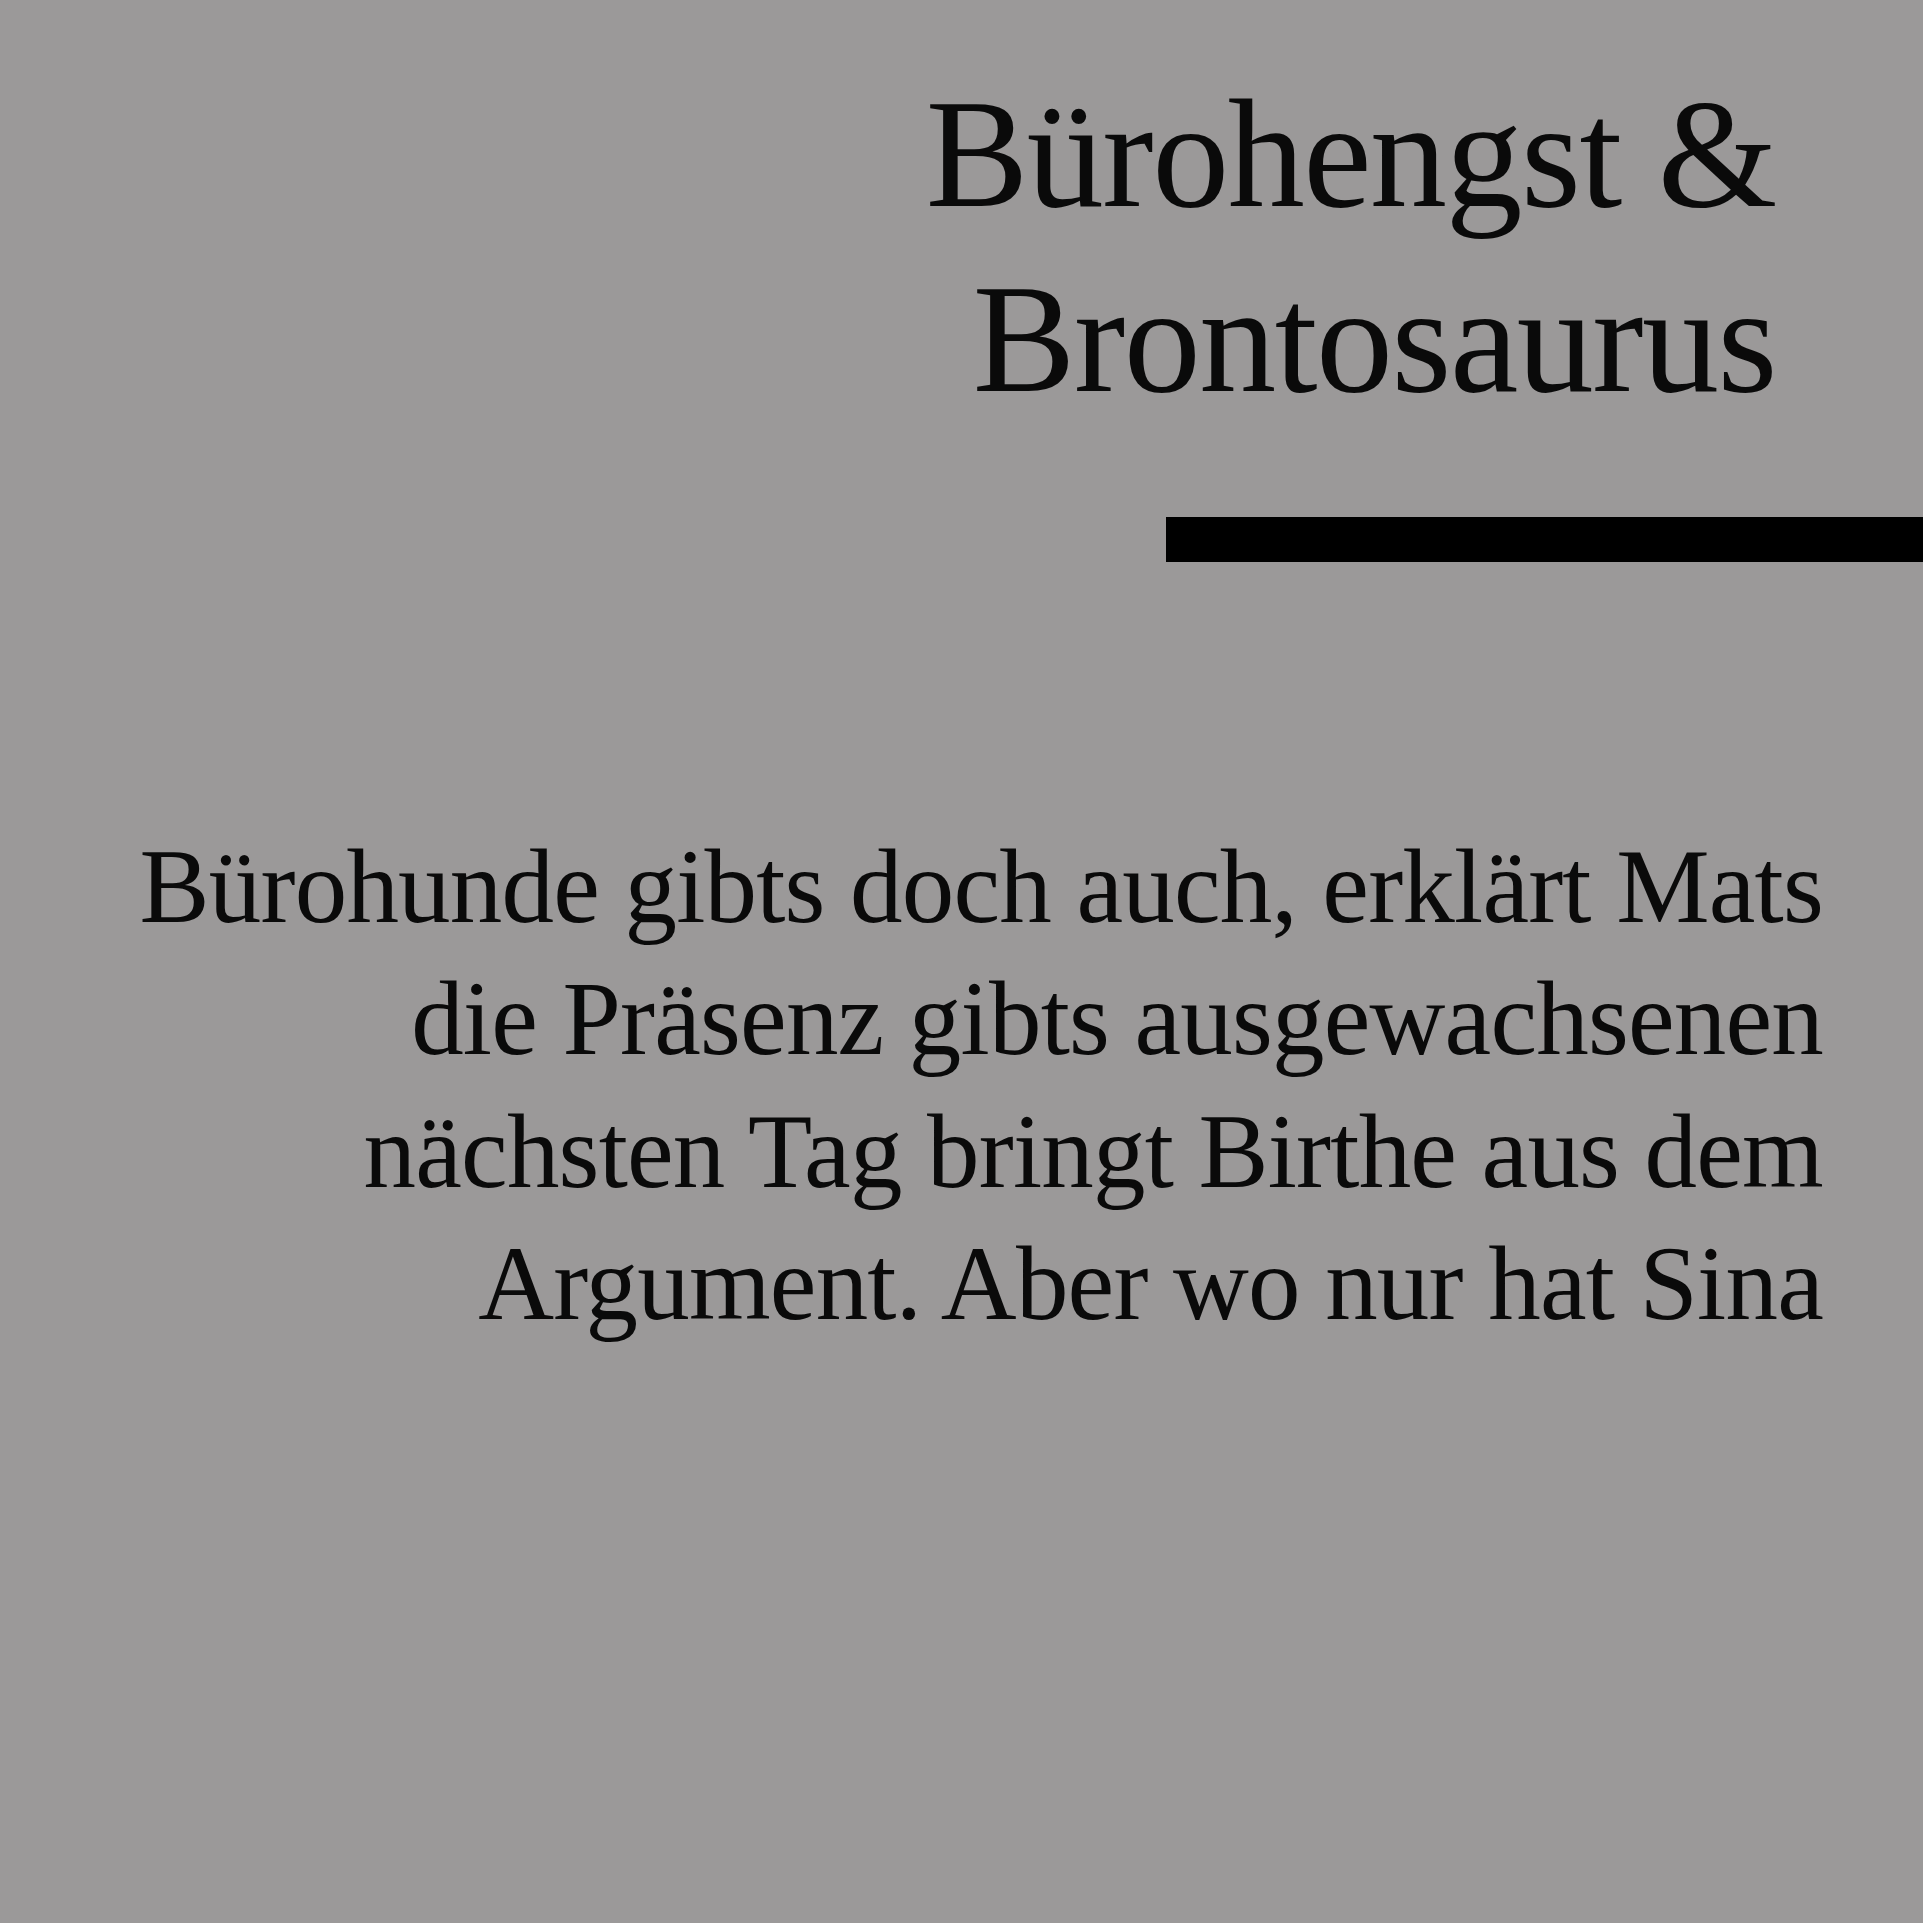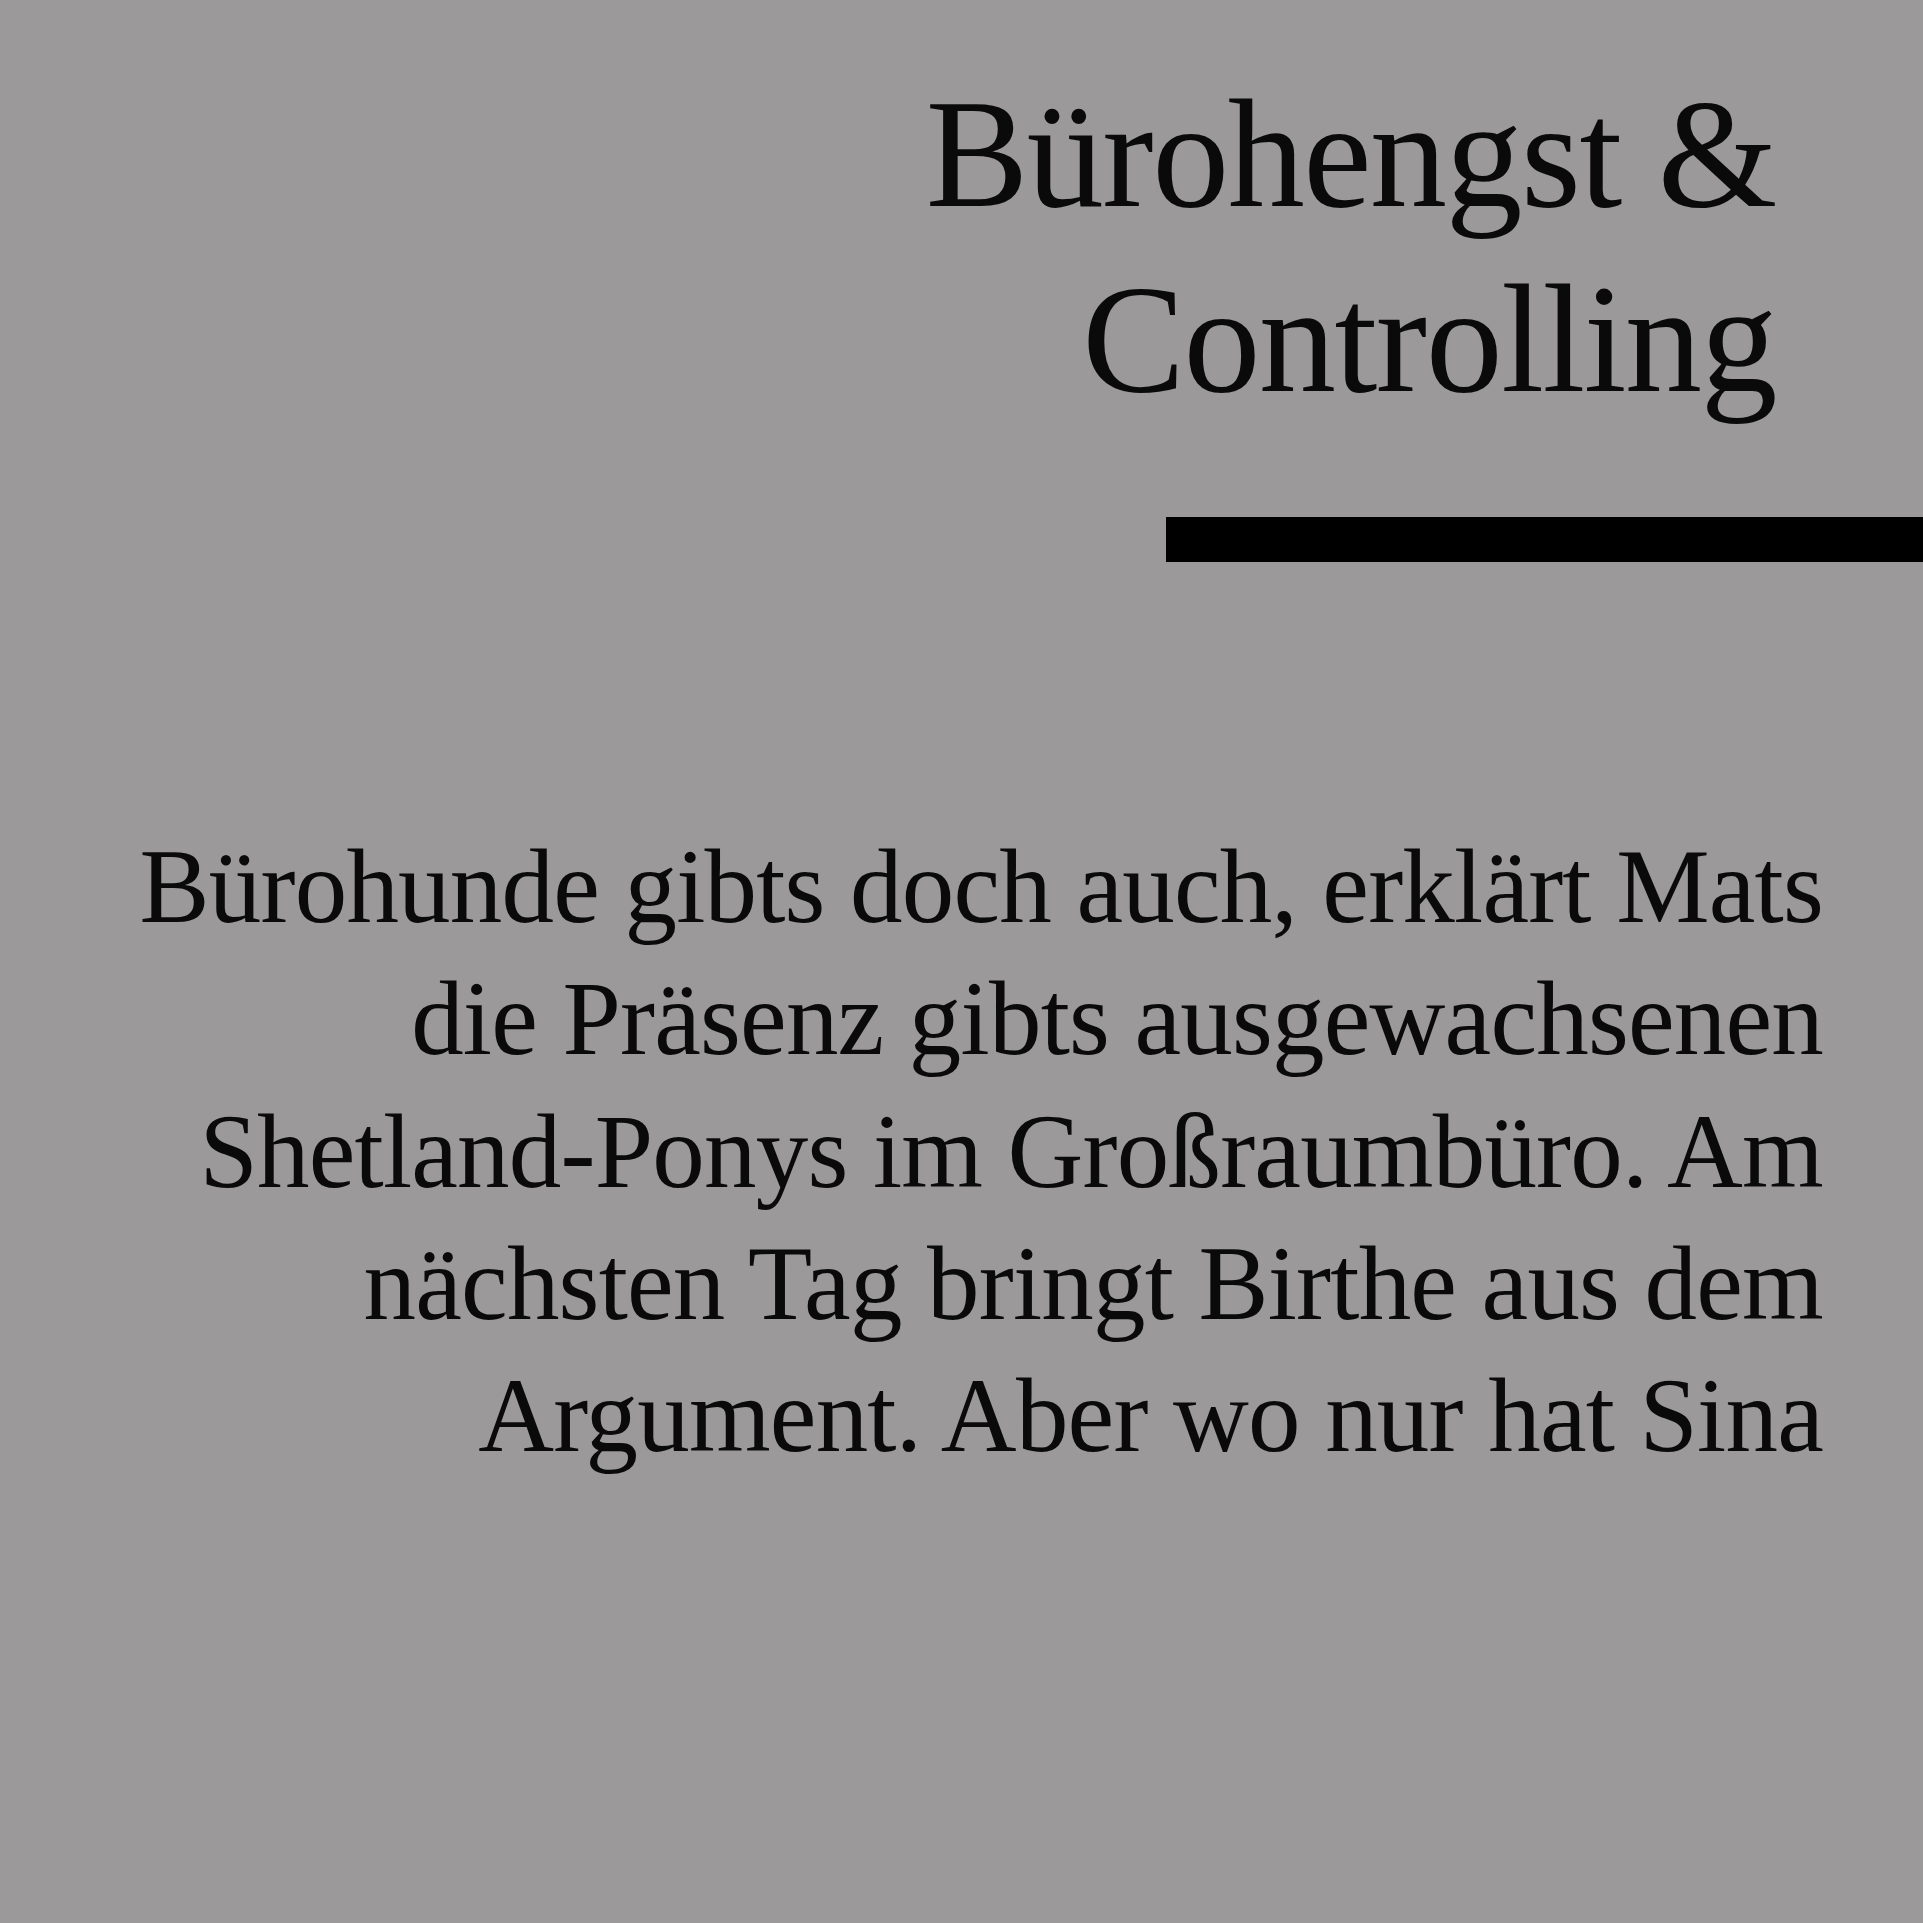--- a/index.html
+++ b/index.html
@@ -57,27 +57,26 @@
     white-space: nowrap;
   }
 </style>
 </head>
 <body>
 
 <div class="card">
 
   <h1 class="title">
     <span class="title-line">Bürohengst &amp;</span>
-    <span class="title-line">Controlling</span>
+    <span class="title-line">Brontosaurus</span>
   </h1>
 
   <div class="divider"></div>
 
   <div class="body-text">
     <span class="body-line">Bürohunde gibts doch auch, erklärt Mats</span>
     <span class="body-line">die Präsenz gibts ausgewachsenen</span>
-    <span class="body-line">Shetland-Ponys im Großraumbüro. Am</span>
     <span class="body-line">nächsten Tag bringt Birthe aus dem</span>
     <span class="body-line">Argument. Aber wo nur hat Sina</span>
   </div>
 
 </div>
 
 
 </body></html>

